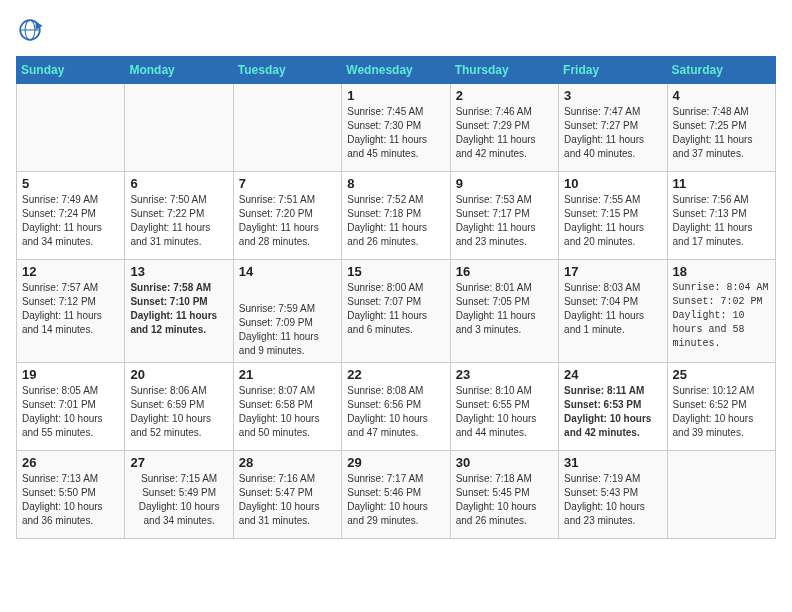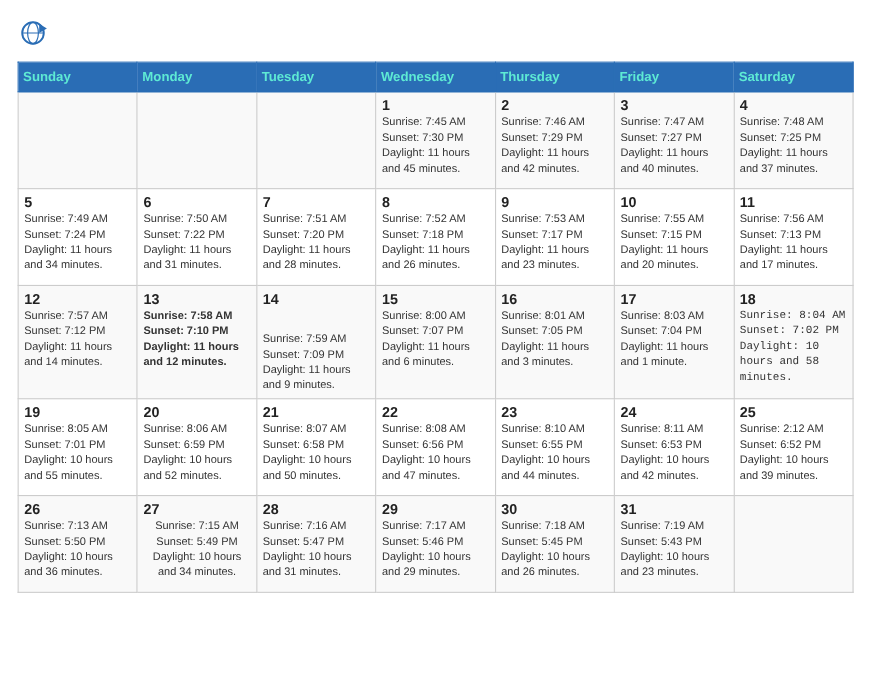--- a/index.html
+++ b/index.html
@@ -270,27 +270,27 @@
 Daylight: 10 hours and 47 minutes.</div>
         </td>
         <td>
           <span class="day-number">23</span>
           <div class="cell-info" style="white-space: pre-line;">Sunrise: 8:10 AM
 Sunset: 6:55 PM
 Daylight: 10 hours and 44 minutes.</div>
         </td>
         <td>
           <span class="day-number">24</span>
-          <div class="cell-info" style="white-space: pre-line;">Sunrise: 8:11 AM
+          <div class="cell-info" style="white-space: pre-line; font-weight: bold;">Sunrise: 8:11 AM
 Sunset: 6:53 PM
 Daylight: 10 hours and 42 minutes.</div>
         </td>
         <td>
           <span class="day-number">25</span>
-          <div class="cell-info" style="white-space: pre-line;">Sunrise: 2:12 AM
+          <div class="cell-info" style="white-space: pre-line;">Sunrise: 10:12 AM
 Sunset: 6:52 PM
 Daylight: 10 hours and 39 minutes.</div>
         </td>
       </tr>
       <tr>
         <td>
           <span class="day-number">26</span>
           <div class="cell-info" style="white-space: pre-line;">Sunrise: 7:13 AM
 Sunset: 5:50 PM
 Daylight: 10 hours and 36 minutes.</div>

